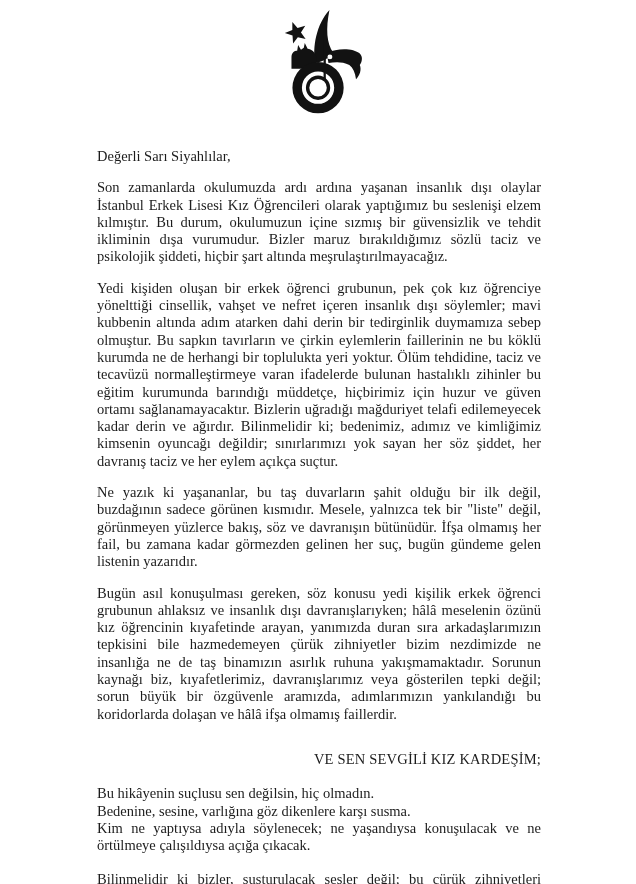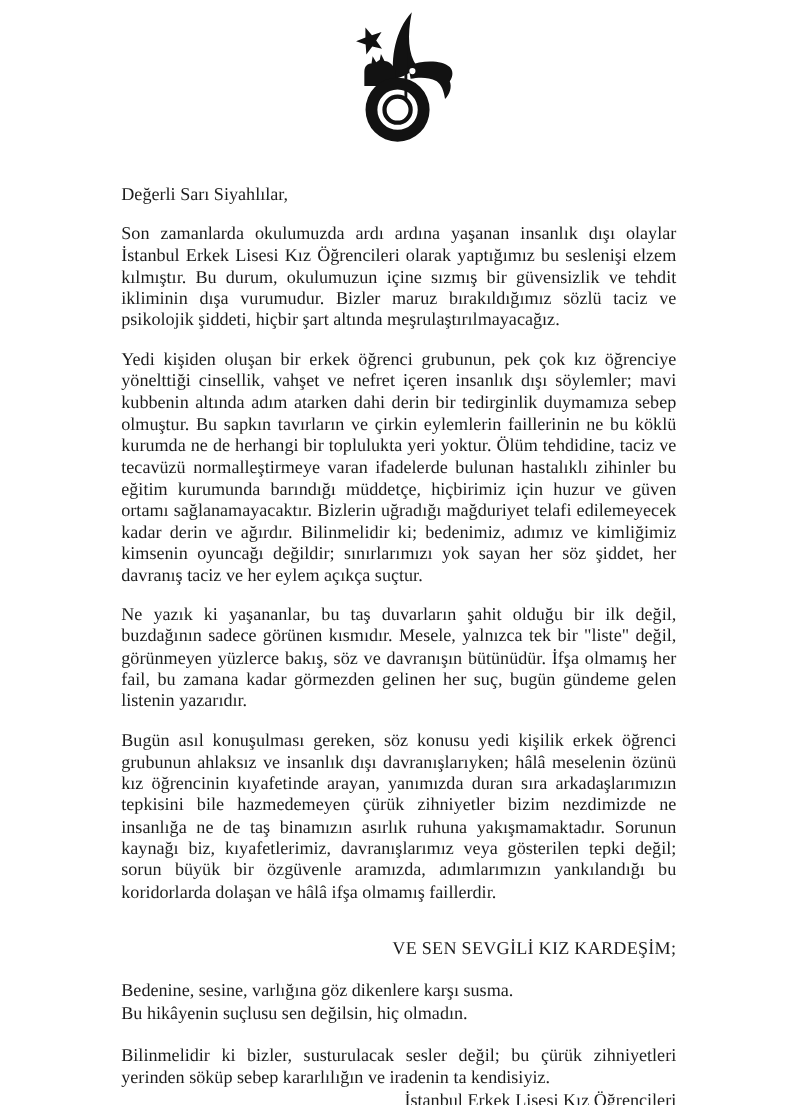--- a/index.html
+++ b/index.html
@@ -73,22 +73,23 @@
   <p class="greeting">Değerli Sarı Siyahlılar,</p>
 
   <p class="par">Son zamanlarda okulumuzda ardı ardına yaşanan insanlık dışı olaylar İstanbul Erkek Lisesi Kız Öğrencileri olarak yaptığımız bu seslenişi elzem kılmıştır. Bu durum, okulumuzun içine sızmış bir güvensizlik ve tehdit ikliminin dışa vurumudur. Bizler maruz bırakıldığımız sözlü taciz ve psikolojik şiddeti, hiçbir şart altında meşrulaştırılmayacağız.</p>
   <p class="par">Yedi kişiden oluşan bir erkek öğrenci grubunun, pek çok kız öğrenciye yönelttiği cinsellik, vahşet ve nefret içeren insanlık dışı söylemler; mavi kubbenin altında adım atarken dahi derin bir tedirginlik duymamıza sebep olmuştur. Bu sapkın tavırların ve çirkin eylemlerin faillerinin ne bu köklü kurumda ne de herhangi bir toplulukta yeri yoktur. Ölüm tehdidine, taciz ve tecavüzü normalleştirmeye varan ifadelerde bulunan hastalıklı zihinler bu eğitim kurumunda barındığı müddetçe, hiçbirimiz için huzur ve güven ortamı sağlanamayacaktır. Bizlerin uğradığı mağduriyet telafi edilemeyecek kadar derin ve ağırdır. Bilinmelidir ki; bedenimiz, adımız ve kimliğimiz kimsenin oyuncağı değildir; sınırlarımızı yok sayan her söz şiddet, her davranış taciz ve her eylem açıkça suçtur.</p>
   <p class="par">Ne yazık ki yaşananlar, bu taş duvarların şahit olduğu bir ilk değil, buzdağının sadece görünen kısmıdır. Mesele, yalnızca tek bir "liste" değil, görünmeyen yüzlerce bakış, söz ve davranışın bütünüdür. İfşa olmamış her fail, bu zamana kadar görmezden gelinen her suç, bugün gündeme gelen listenin yazarıdır.</p>
   <p class="par">Bugün asıl konuşulması gereken, söz konusu yedi kişilik erkek öğrenci grubunun ahlaksız ve insanlık dışı davranışlarıyken; hâlâ meselenin özünü kız öğrencinin kıyafetinde arayan, yanımızda duran sıra arkadaşlarımızın tepkisini bile hazmedemeyen çürük zihniyetler bizim nezdimizde ne insanlığa ne de taş binamızın asırlık ruhuna yakışmamaktadır. Sorunun kaynağı biz, kıyafetlerimiz, davranışlarımız veya gösterilen tepki değil; sorun büyük bir özgüvenle aramızda, adımlarımızın yankılandığı bu koridorlarda dolaşan ve hâlâ ifşa olmamış faillerdir.</p>
 
   <p class="heading">VE SEN SEVGİLİ KIZ KARDEŞİM;</p>
 
   <div class="block">
+    <p class="line-just">Bu hikâyenin suçlusu sen değilsin, hiç olmadın.</p>
     <p class="line-just">Bedenine, sesine, varlığına göz dikenlere karşı susma.</p>
-    <p class="line-just">Bu hikâyenin suçlusu sen değilsin, hiç olmadın.</p>
+    <p class="line-just">Kim ne yaptıysa adıyla söylenecek; ne yaşandıysa konuşulacak ve ne örtülmeye çalışıldıysa açığa çıkacak.</p>
   </div>
 
   <div class="block">
     <p class="line-just">Bilinmelidir ki bizler, susturulacak sesler değil; bu çürük zihniyetleri yerinden söküp sebep kararlılığın ve iradenin ta kendisiyiz.</p>
   </div>
 
   <p class="signature">İstanbul Erkek Lisesi Kız Öğrencileri</p>
 
 </div>
 

